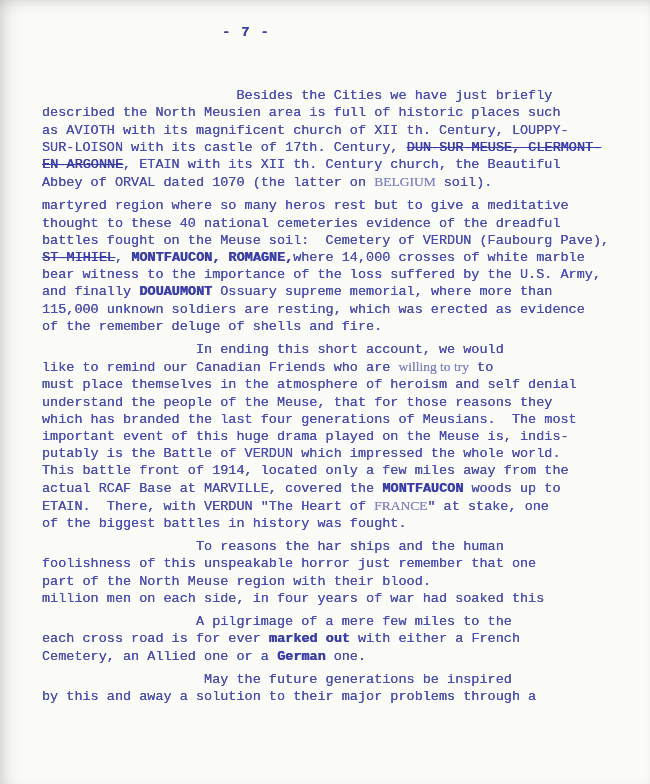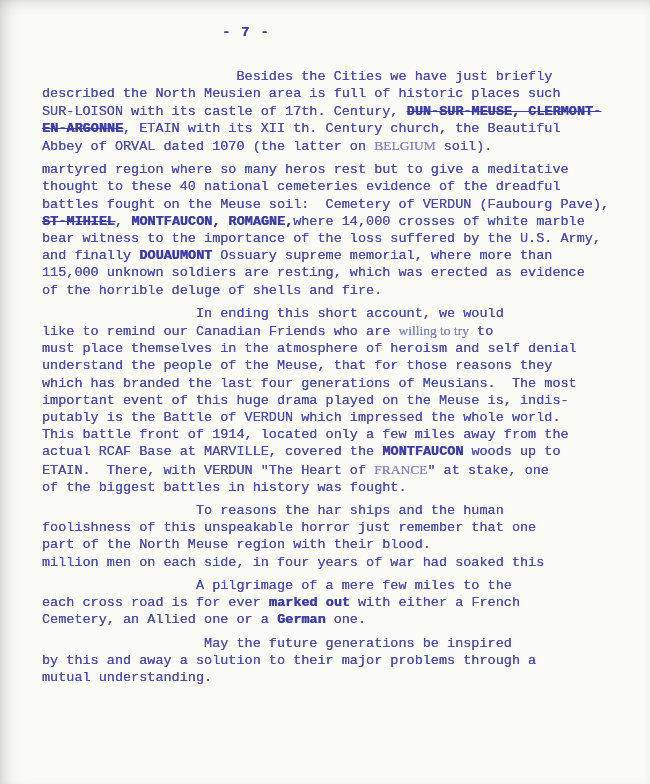--- a/index.html
+++ b/index.html
@@ -22,70 +22,71 @@
       inset 0 14px 18px -16px rgba(70,70,70,0.28),
       inset -6px 0 14px -12px rgba(120,120,120,0.18);
   }
   .page-number {
     margin-left: 180px;
     font-weight: 700;
     letter-spacing: 1.5px;
     color: var(--ink-bold, #3c3ea9);
     text-shadow: 0.4px 0 0 currentColor;
   }
-  .doc { margin-top: 27px; }
+  .doc { margin-top: 46px; }
   .para { margin: 6px 0 0 0; }
   .para:first-child { margin-top: 0; }
   .line {
     white-space: pre;
     text-shadow: 0 0 0.45px currentColor;
   }
   
   .ov {
     font-weight: 700;
     color: var(--ink-bold, #3c3ea9);
     text-shadow: 0.5px 0 0 currentColor;
     font-family: Liberation Mono, monospace;
   }
   
   .st {
-    font-weight: 700;
+    font-weight: 400;
     text-decoration: line-through;
     color: var(--ink-bold, #3c3ea9);
     text-shadow: 0.5px 0 0 currentColor;
   }
   
   .sm {
     opacity: 0.68;
     filter: blur(0.4px);
     font-family: Liberation Serif, serif;
   }
 </style>
 </head>
 <body style="color: rgb(74, 77, 177); background: rgb(251, 251, 248);">
 
 <div class="paper">
   <div class="page-number">- 7 -</div>
   <div class="doc">
       <div class="para">
         <div class="line">                        Besides the Cities we have just briefly</div>
         <div class="line">described the North Meusien area is full of historic places such</div>
+        <div class="line">as AVIOTH with its magnificent church of XII th. Century, LOUPPY-</div>
         <div class="line">SUR-LOISON with its castle of 17th. Century, <span class="st">DUN-SUR-MEUSE, CLERMONT-</span></div>
         <div class="line"><span class="st">EN-ARGONNE</span>, ETAIN with its XII th. Century church, the Beautiful</div>
         <div class="line">Abbey of ORVAL dated 1070 (the latter on <span class="sm">BELGIUM</span> soil).</div>
       </div>
       <div class="para">
         <div class="line">martyred region where so many heros rest but to give a meditative</div>
         <div class="line">thought to these 40 national cemeteries evidence of the dreadful</div>
         <div class="line">battles fought on the Meuse soil:  Cemetery of VERDUN (Faubourg Pave),</div>
         <div class="line"><span class="st">ST-MIHIEL</span>, <span class="ov">MONTFAUCON, ROMAGNE,</span>where 14,000 crosses of white marble</div>
         <div class="line">bear witness to the importance of the loss suffered by the U.S. Army,</div>
         <div class="line">and finally <span class="ov">DOUAUMONT</span> Ossuary supreme memorial, where more than</div>
         <div class="line">115,000 unknown soldiers are resting, which was erected as evidence</div>
-        <div class="line">of the horrible deluge of shells and fire.</div>
+        <div class="line">of the remember deluge of shells and fire.</div>
       </div>
       <div class="para">
         <div class="line">                   In ending this short account, we would</div>
         <div class="line">like to remind our Canadian Friends who are <span class="sm">willing to try</span> to</div>
         <div class="line">must place themselves in the atmosphere of heroism and self denial</div>
         <div class="line">understand the people of the Meuse, that for those reasons they</div>
         <div class="line">which has branded the last four generations of Meusians.  The most</div>
         <div class="line">important event of this huge drama played on the Meuse is, indis-</div>
         <div class="line">putably is the Battle of VERDUN which impressed the whole world.</div>
         <div class="line">This battle front of 1914, located only a few miles away from the</div>
@@ -100,16 +101,15 @@
         <div class="line">million men on each side, in four years of war had soaked this</div>
       </div>
       <div class="para">
         <div class="line">                   A pilgrimage of a mere few miles to the</div>
         <div class="line">each cross road is for ever <span class="ov">marked out</span> with either a French</div>
         <div class="line">Cemetery, an Allied one or a <span class="ov">German</span> one.</div>
       </div>
       <div class="para">
         <div class="line">                    May the future generations be inspired</div>
         <div class="line">by this and away a solution to their major problems through a</div>
-        <div class="line">mutual understanding.</div>
       </div>
     </div>
 </div>
 
 </body></html>

